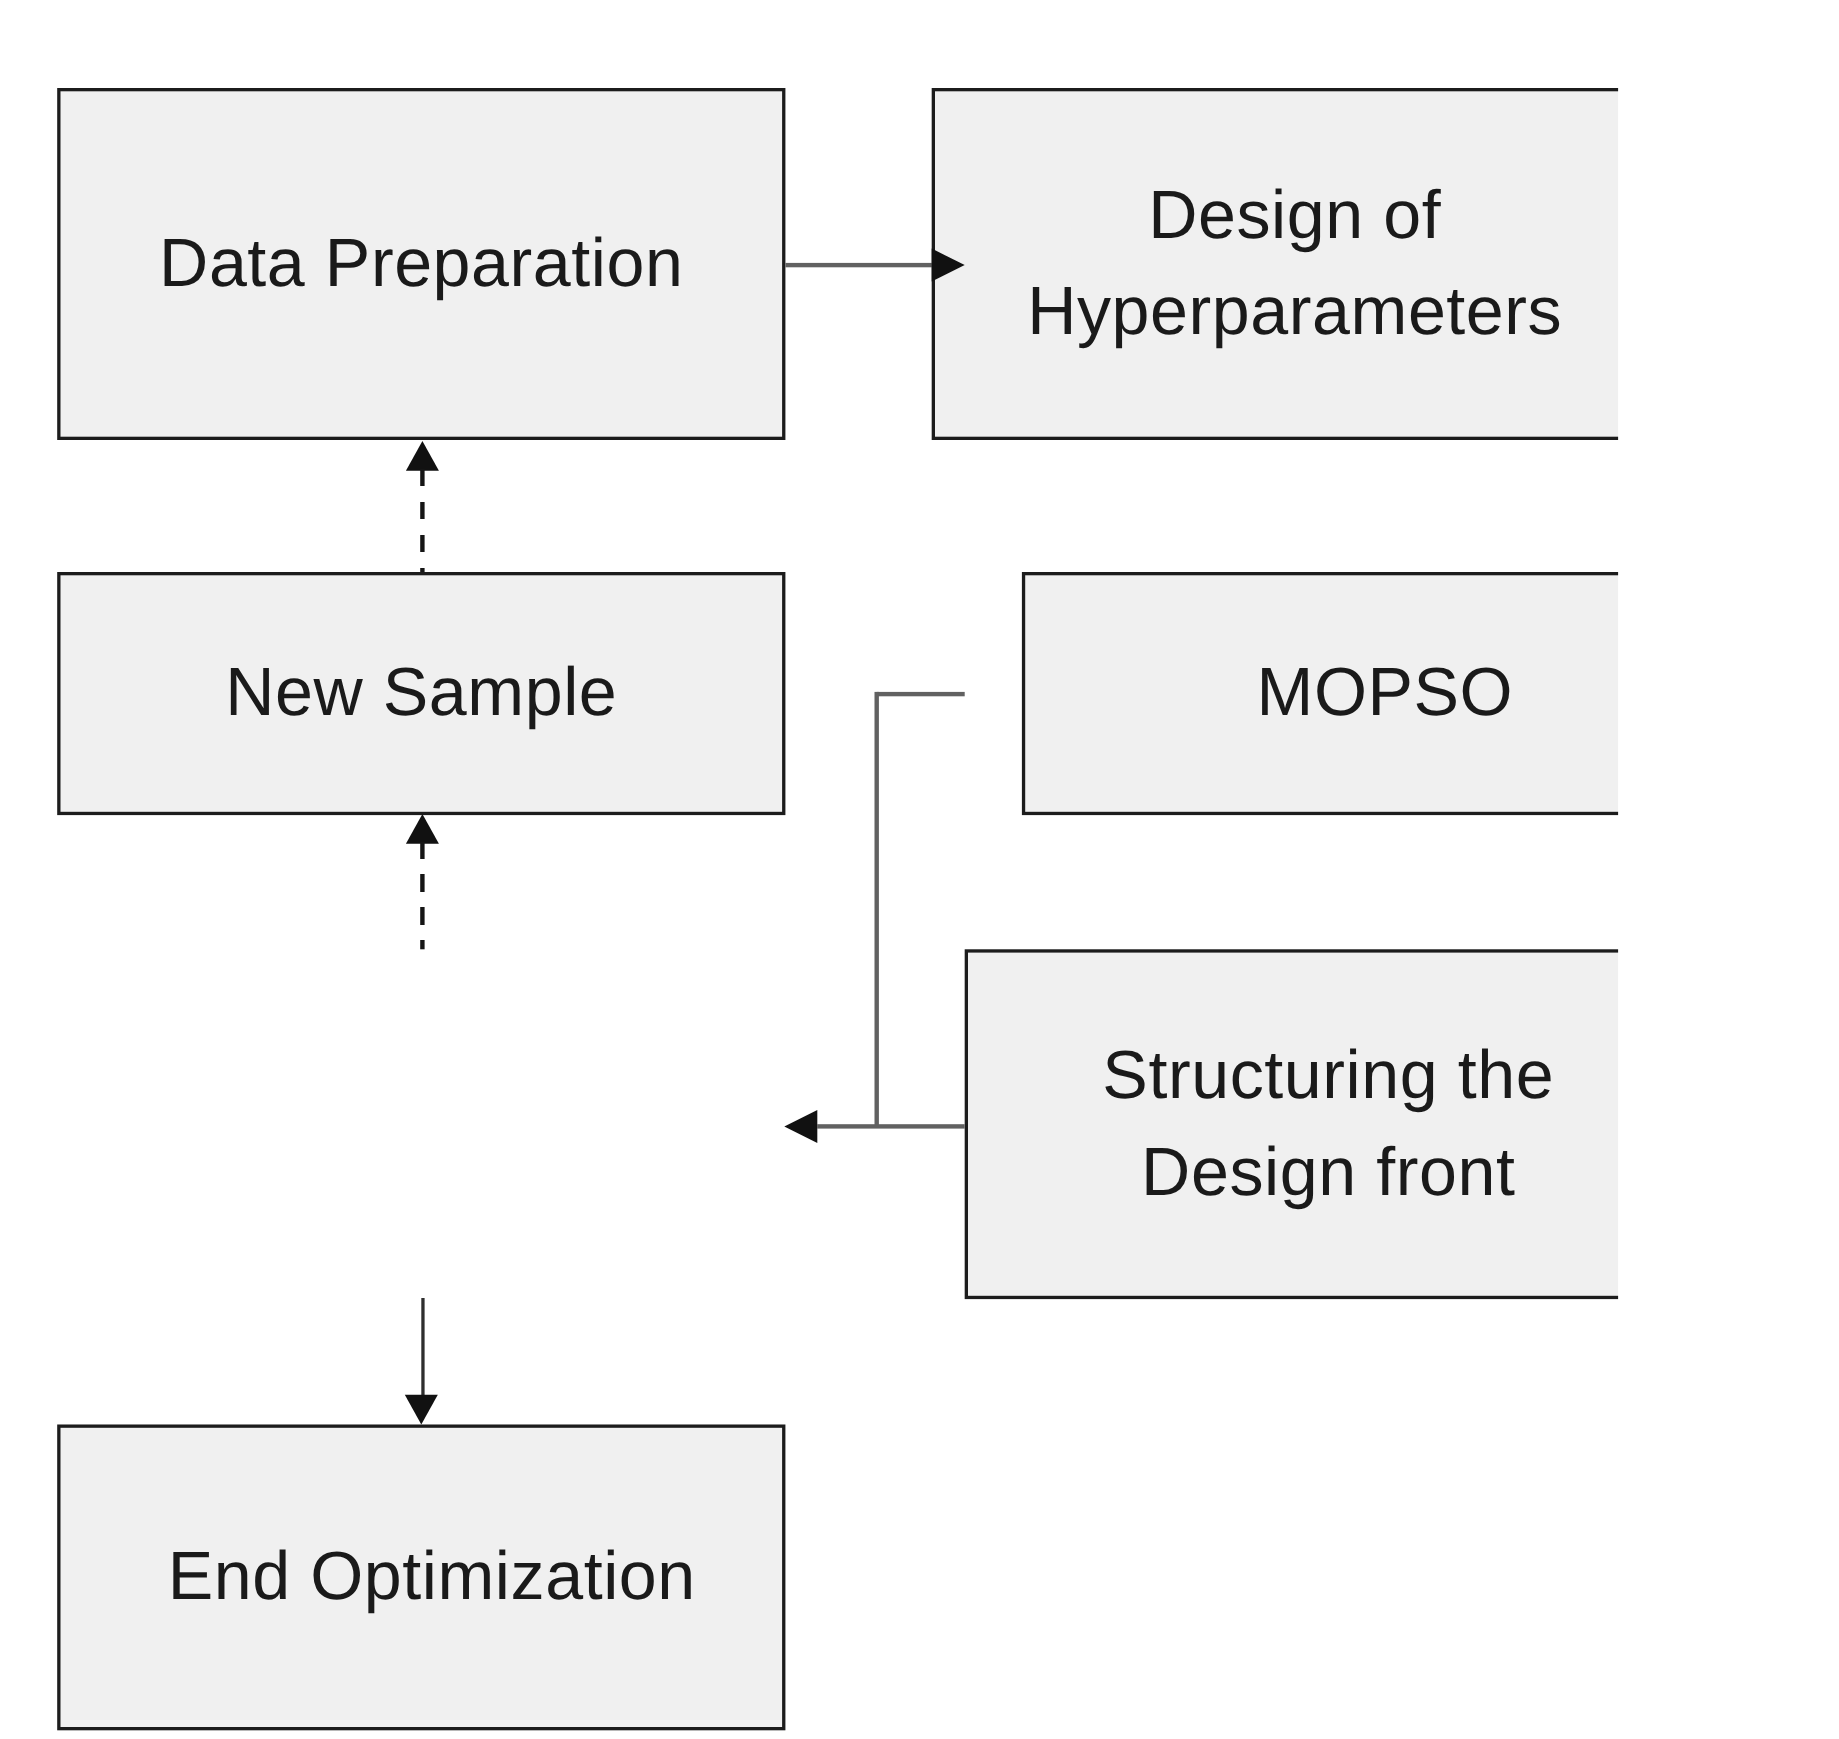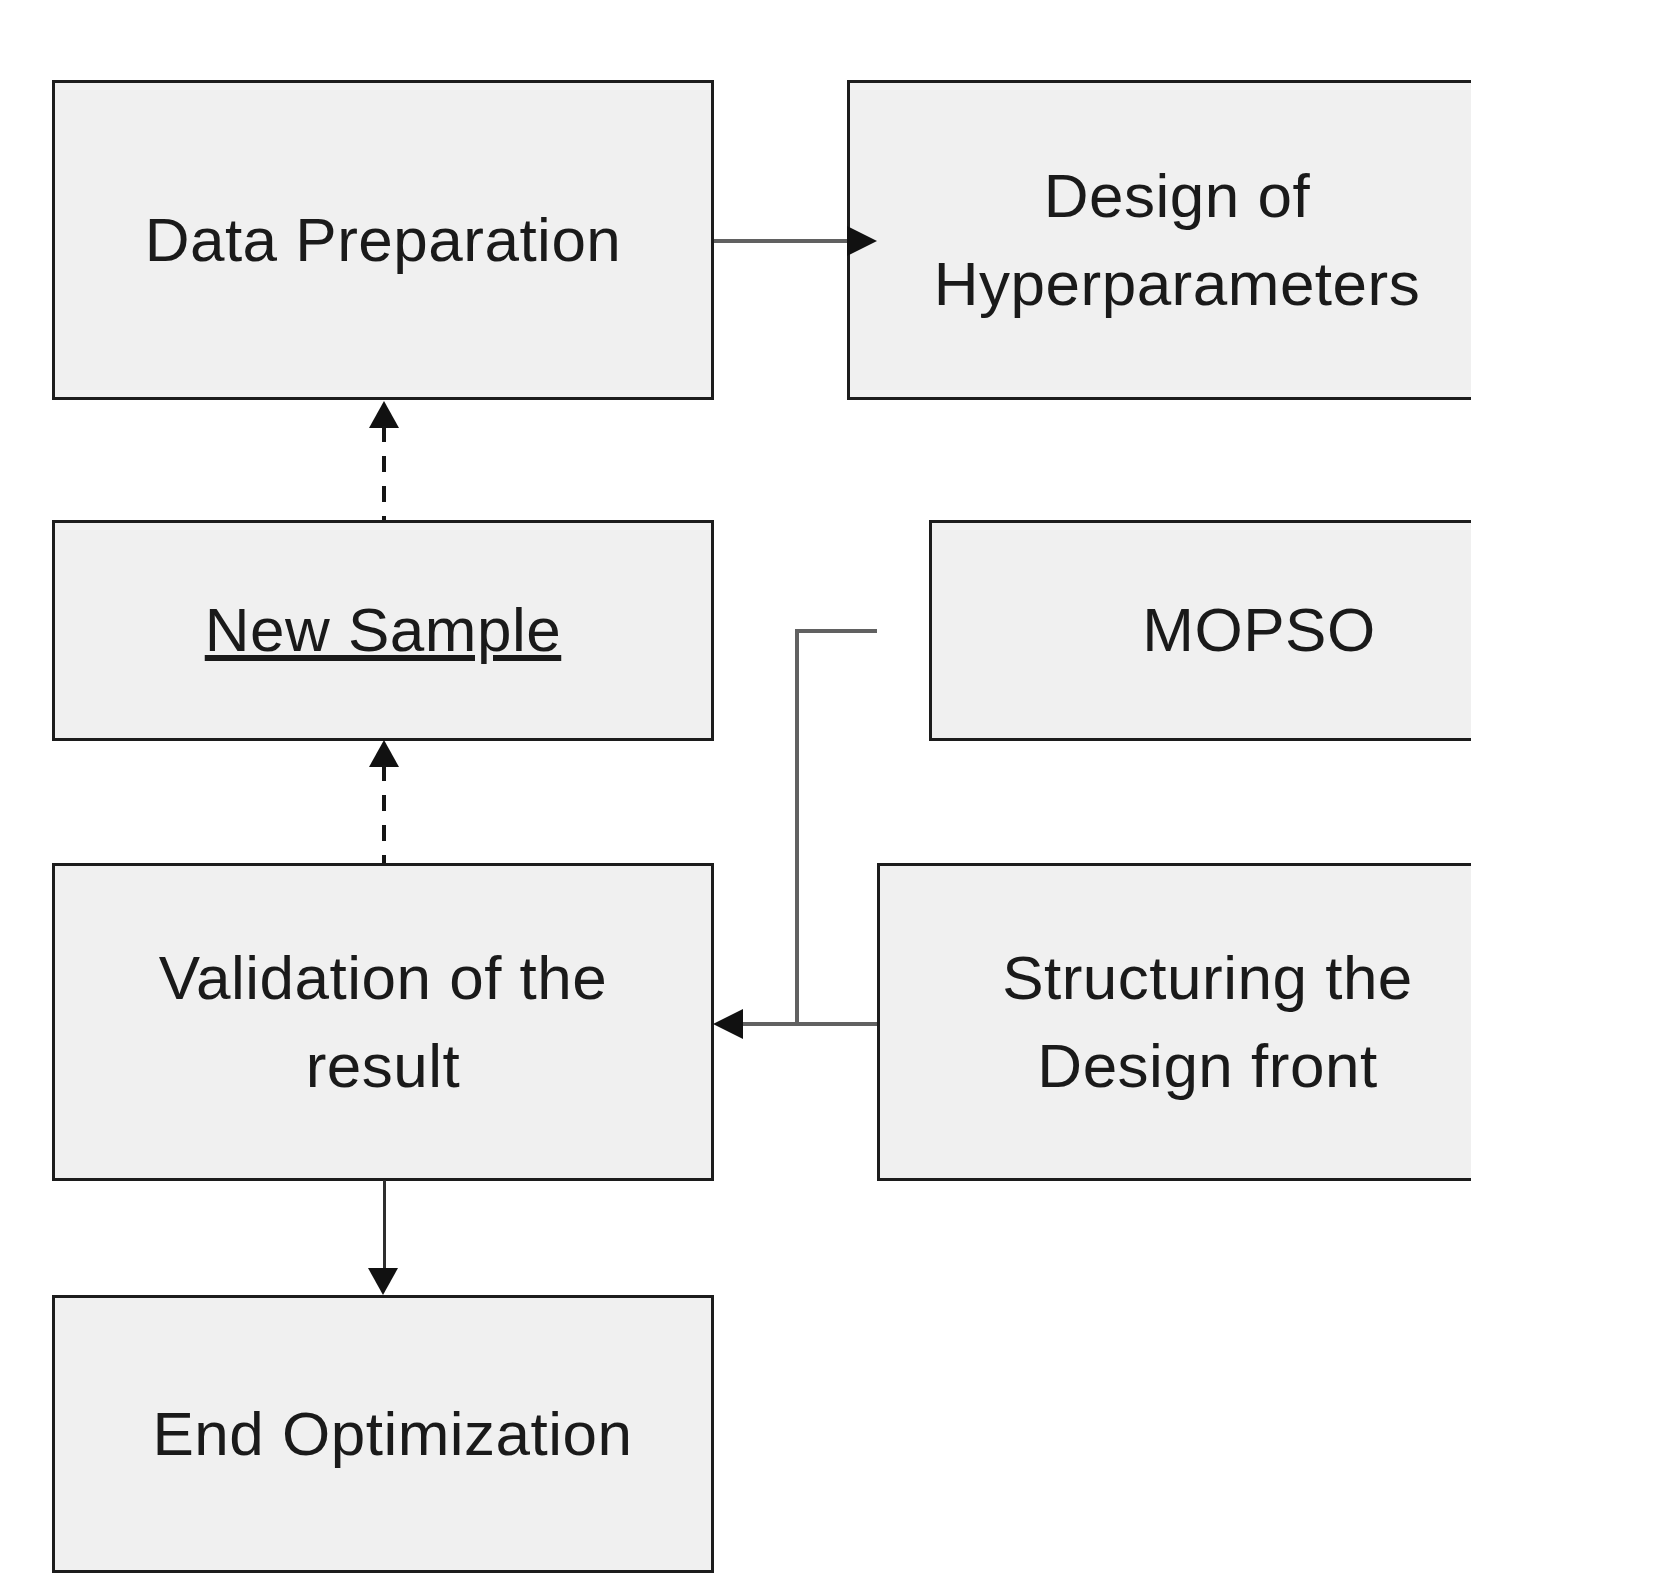--- a/index.html
+++ b/index.html
@@ -40,21 +40,21 @@
   }
   .ah{position:absolute;width:0;height:0;}
   .ah.right{border-left:30px solid var(--arrowhead);border-top:15px solid transparent;border-bottom:15px solid transparent;}
   .ah.left {border-right:30px solid var(--arrowhead);border-top:15px solid transparent;border-bottom:15px solid transparent;}
   .ah.up   {border-bottom:27px solid var(--arrowhead);border-left:15px solid transparent;border-right:15px solid transparent;}
   .ah.down {border-top:27px solid var(--arrowhead);border-left:15px solid transparent;border-right:15px solid transparent;}
 
   
   #n-data-prep {left:52px;  top:48px;   width:662px; height:320px;}
   #n-design    {left:847px; top:48px;   width:660px; height:320px;}
-  #n-new-sample{left:52px;  top:488px;  width:662px; height:221px;text-decoration:underline;}
+  #n-new-sample{left:52px;  top:488px;  width:662px; height:221px;}
   #n-mopso     {left:929px; top:488px;  width:660px; height:221px;}
   #n-validation{left:52px;  top:831px;  width:662px; height:318px;}
   #n-structure {left:877px; top:831px;  width:661px; height:318px;}
   #n-end-opt   {left:52px;  top:1263px; width:662px; height:278px;padding-left:19px;}
 
   
   #e1-line{left:714px;top:207px;width:140px;height:4px;}
   #e1-head{left:847px;top:194px;}
   
   #e2-h1{left:1536px;top:207px;width:80px;height:4px;}
@@ -80,22 +80,20 @@
 </head>
 <body>
 
 <div id="canvas">
 
   <div class="node" id="n-data-prep">Data Preparation</div>
   <div class="node" id="n-design">Design of
 Hyperparameters</div>
   <div class="node" id="n-new-sample">New Sample</div>
   <div class="node" id="n-mopso">MOPSO</div>
-  <div class="node" id="n-validation">Validation of the
-result</div>
   <div class="node" id="n-structure">Structuring the
 Design front</div>
   <div class="node" id="n-end-opt">End Optimization</div>
 
   <div class="edge" id="e1-line"></div>
   <div class="ah right" id="e1-head"></div>
 
   <div class="edge" id="e2-h1"></div>
   <div class="edge" id="e2-v"></div>
   <div class="edge" id="e2-h2"></div>

